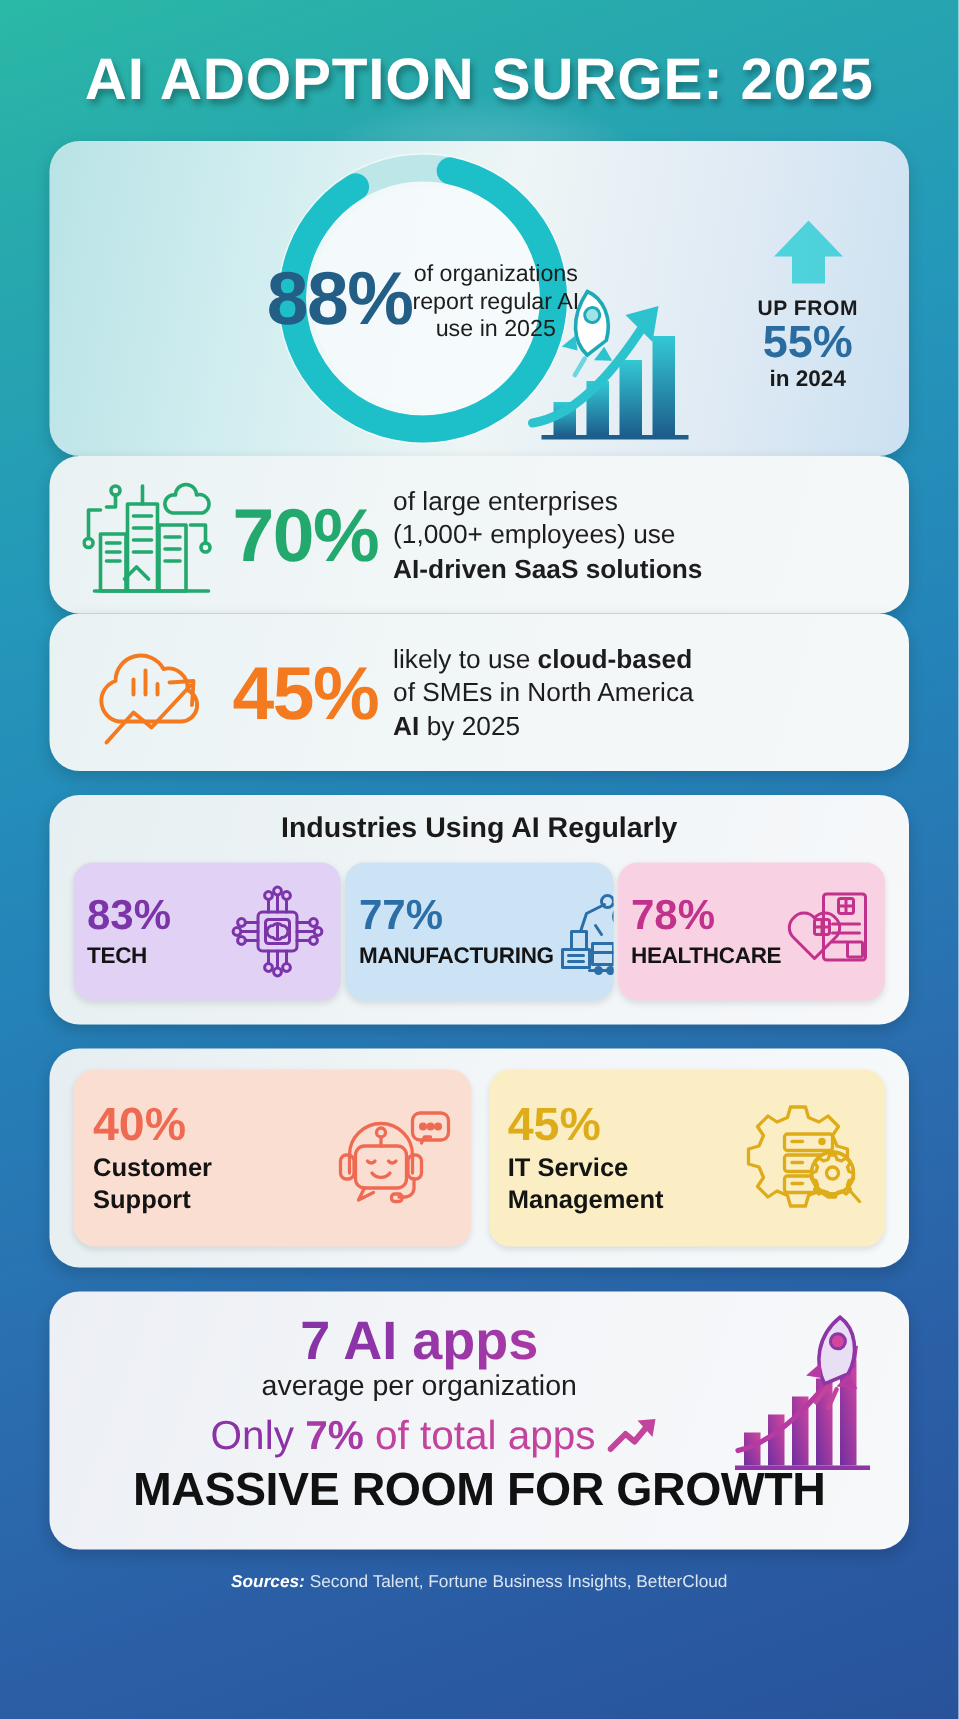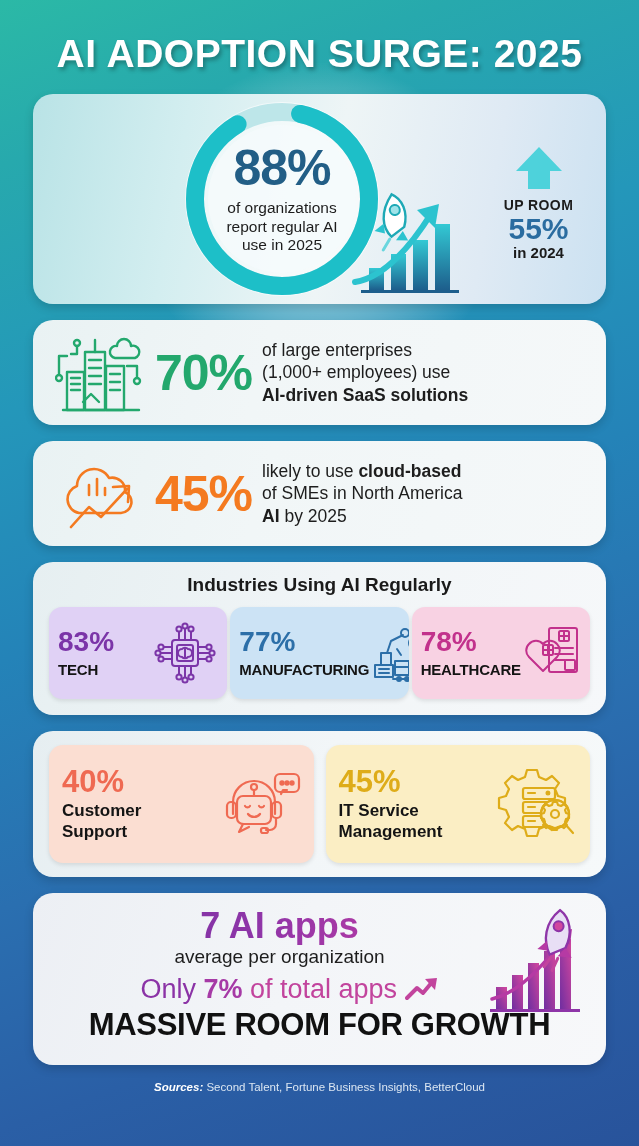--- a/index.html
+++ b/index.html
@@ -85,21 +85,21 @@
   .donut-wrap {
     position: absolute;
     left: 50%;
     top: 50%;
     transform: translate(-50%, -50%);
     width: 214px; height: 214px;
   }
   .donut-svg { position: absolute; inset: 0; }
   .donut-text {
     position: absolute; inset: 0;
-    display: flex; flex-direction: column;
+    display: flex; flex-direction: row;
     align-items: center; justify-content: center;
     text-align: center;
   }
   .donut-pct {
     font-size: 50px; font-weight: bold;
     color: #225e86;
     line-height: 1;
     letter-spacing: -1px;
   }
   .donut-sub {
@@ -124,21 +124,20 @@
   }
 
   .chart-rocket {
     position: absolute;
     right: -6px; bottom: 6px;
     width: 130px; height: 112px;
   }
 
   
   .stat-row {
-    margin-top: 16px;
     height: 105px;
     background: linear-gradient(105deg,#e9f2f3 0%, #f1f6f7 40%, #f5f8f9 100%);
     display: flex;
     align-items: center;
     padding: 0 18px;
   }
   .stat-icon { width: 100px; flex: none; display:flex; align-items:center; justify-content:center; }
   .stat-num {
     font-size: 50px; font-weight: bold;
     line-height: 1;
@@ -319,21 +318,21 @@
           <path d="M32 44 L36 54 L24 52 Z" fill="#2cc3cf"></path>
           <path d="M18 50 L10 60" stroke="#6ad6de" stroke-width="3" stroke-linecap="round"></path>
         </g>
       </svg>
     </div>
 
     <div class="hero-right">
       <svg width="54" height="48" viewBox="0 0 54 48">
         <path d="M27 2 L50 26 L38 26 L38 44 L16 44 L16 26 L4 26 Z" fill="#3ecfd8" opacity="0.9"></path>
       </svg>
-      <div class="upfrom-label">UP ROOM</div>
+      <div class="upfrom-label">UP FROM</div>
       <div class="upfrom-pct">55%</div>
       <div class="upfrom-year">in 2024</div>
     </div>
   </div>
 
   <div class="card stat-row">
     <div class="stat-icon">
       <svg width="92" height="82" viewBox="0 0 92 82">
         <g fill="none" stroke="#23a86d" stroke-width="2.4" stroke-linecap="round" stroke-linejoin="round">
           <rect x="30" y="20" width="20" height="58"></rect>

